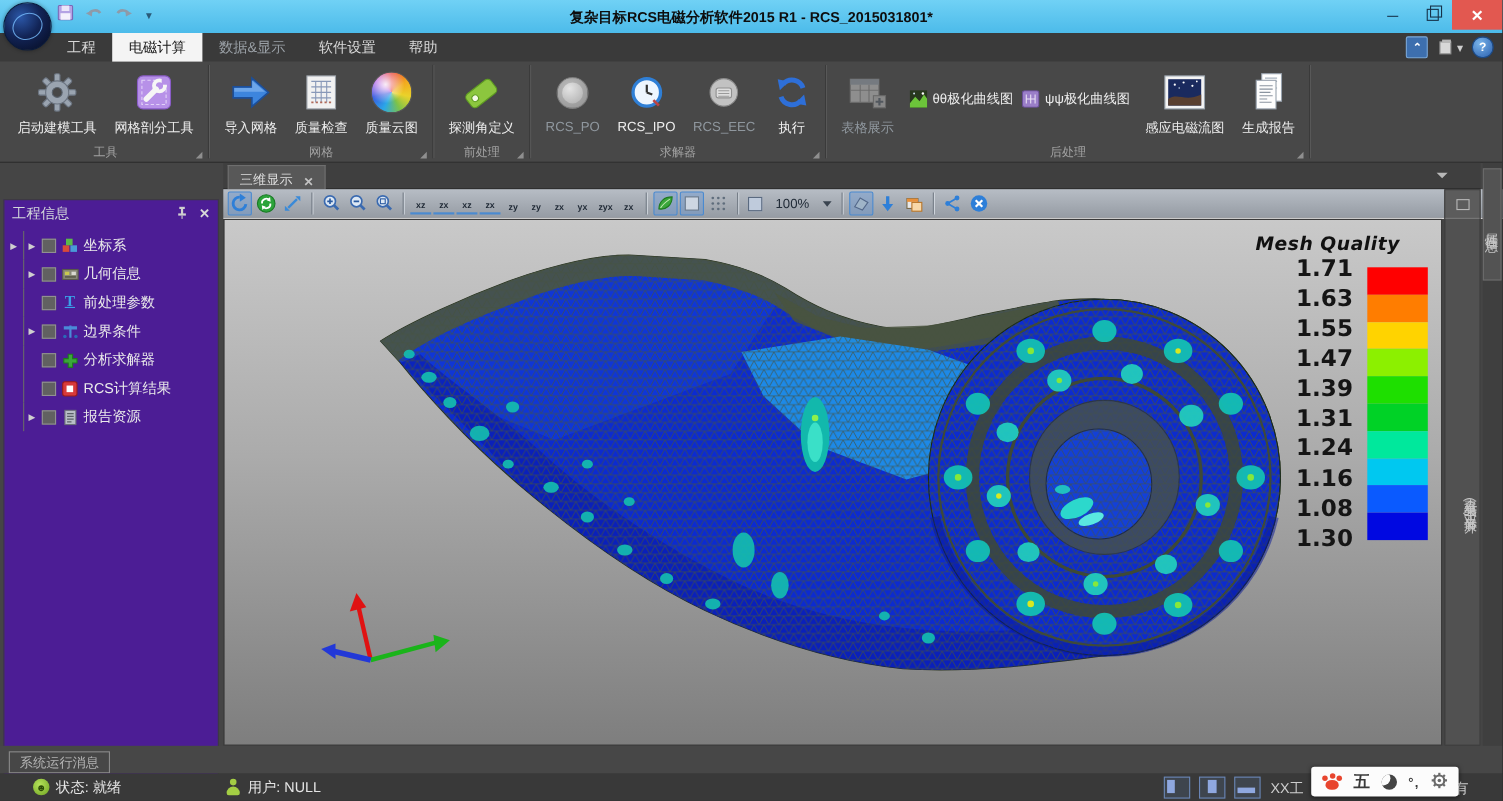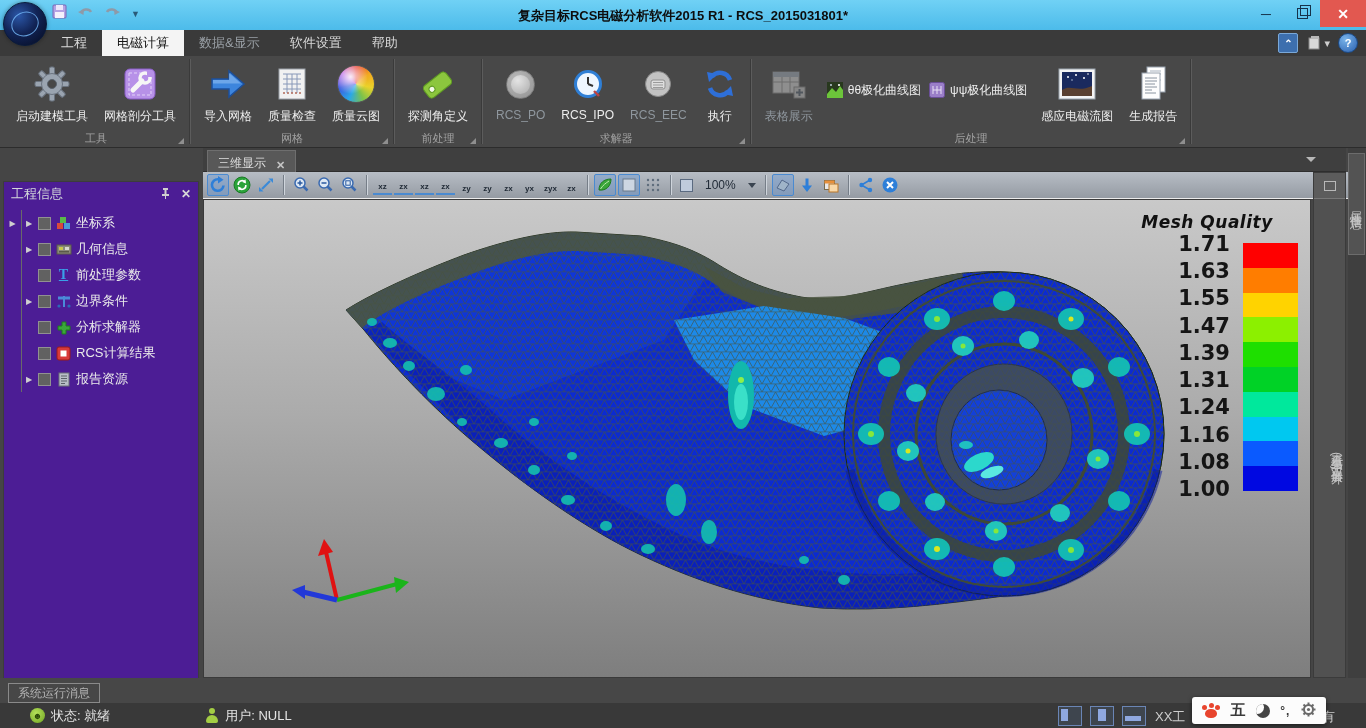--- a/index.html
+++ b/index.html
@@ -788,21 +788,21 @@
         <div class="lg-labels">
           <span>1.71</span>
             <span>1.63</span>
           <span>1.55</span>
             <span>1.47</span>
           <span>1.39</span>
             <span>1.31</span>
           <span>1.24</span>
             <span>1.16</span>
           <span>1.08</span>
-            <span>1.00</span>
+            <span>1.30</span>
         </div>
         <div class="lg-swatches">
           <div style="background: rgb(255, 0, 0);"></div>
             <div style="background: rgb(255, 125, 0);"></div>
           <div style="background: rgb(255, 211, 0);"></div>
             <div style="background: rgb(140, 240, 0);"></div>
           <div style="background: rgb(30, 223, 0);"></div>
             <div style="background: rgb(0, 210, 38);"></div>
           <div style="background: rgb(0, 232, 156);"></div>
             <div style="background: rgb(0, 200, 240);"></div>

